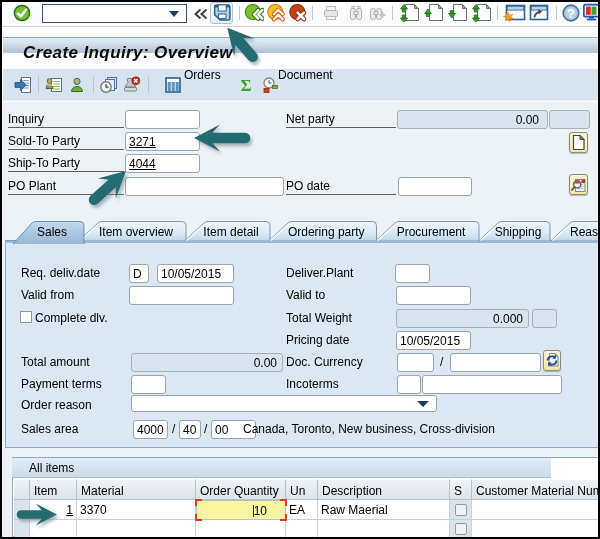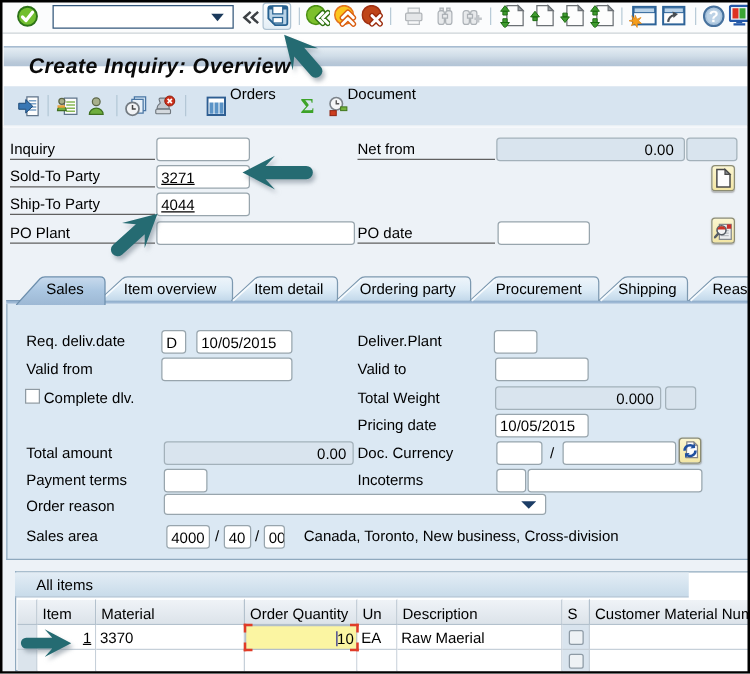--- a/index.html
+++ b/index.html
@@ -203,21 +203,21 @@
 <div class="fld" style="left:125px;top:110px;width:75px;"></div>
 <div class="lbl" style="left:8px;top:134px">Sold-To Party</div>
 <div class="lul" style="left:8px;top:149px;width:116px"></div>
 <div class="fld" style="left:125px;top:132px;width:75px;"><u>3271</u></div>
 <div class="lbl" style="left:8px;top:156px">Ship-To Party</div>
 <div class="lul" style="left:8px;top:171px;width:116px"></div>
 <div class="fld" style="left:125px;top:154px;width:75px;"><u>4044</u></div>
 <div class="lbl" style="left:8px;top:179px">PO Plant</div>
 <div class="lul" style="left:8px;top:194px;width:116px"></div>
 <div class="fld" style="left:125px;top:177px;width:159px;"></div>
-<div class="lbl" style="left:286px;top:112px">Net from</div>
+<div class="lbl" style="left:286px;top:112px">Net party</div>
 <div class="lul" style="left:286px;top:127px;width:110px"></div>
 <div class="fld ro rt" style="left:397px;top:110px;width:151px;padding-right:8px">0.00</div>
 <div class="fld ro" style="left:549px;top:110px;width:41px;"></div>
 <div class="lbl" style="left:286px;top:179px">PO date</div>
 <div class="lul" style="left:286px;top:194px;width:110px"></div>
 <div class="fld" style="left:398px;top:177px;width:74px;"></div>
 <div class="ybtn" style="left:569px;top:132px"></div>
 <svg class="ic" style="left:571px;top:134px;z-index:3" width="15" height="17">
     <path d="M2.5 1.5 h6.5 l4 4 v10 h-10.5 z" fill="#fdfdfd" stroke="#4a4a4a" stroke-width="1.2"></path>
     <path d="M9 1.5 l4 4 h-4 z" fill="#8a8f94" stroke="#4a4a4a"></path>
@@ -304,38 +304,38 @@
 <div class="lbl" style="left:21px;top:398px">Order reason</div>
 <div class="fld" style="left:131px;top:395px;width:306px;height:17px"></div>
 <svg class="ic" style="left:416px;top:400px;z-index:3" width="14" height="8">
     <path d="M1 1 h12 l-6 6 z" fill="#1c3d66"></path>
   </svg>
 <div class="lbl" style="left:21px;top:422px">Sales area</div>
 <div class="fld" style="left:133px;top:420px;width:35px;">4000</div>
 <div class="lbl" style="left:172px;top:422px">/</div>
 <div class="fld" style="left:179px;top:420px;width:22px;">40</div>
 <div class="lbl" style="left:204px;top:422px">/</div>
-<div class="fld" style="left:211px;top:420px;width:17px;">00</div>
+<div class="fld" style="left:211px;top:420px;width:45px;">00</div>
 <div class="lbl" style="left:243px;top:422px">Canada, Toronto, New business, Cross-division</div>
 <div id="allitems"></div>
 <div id="aibar">
     <span>All items</span>
   </div>
 <div class="th" style="left:14px;top:479px;width:16px"></div>
 <div class="th" style="left:30px;top:479px;width:47px">Item</div>
 <div class="th" style="left:77px;top:479px;width:119px">Material</div>
 <div class="th" style="left:196px;top:479px;width:90px">Order Quantity</div>
 <div class="th" style="left:286px;top:479px;width:32px">Un</div>
 <div class="th" style="left:318px;top:479px;width:132px">Description</div>
 <div class="th" style="left:450px;top:479px;width:22px">S</div>
 <div class="th" style="left:472px;top:479px;width:128px">Customer Material Number</div>
 <div class="td selc" style="left:14px;top:500px;width:16px"></div>
 <div class="td rt" style="left:30px;top:500px;width:47px"><u>1</u></div>
 <div class="td" style="left:77px;top:500px;width:119px">3370</div>
-<div class="td rt" style="left:196px;top:500px;width:90px;background:#fbf5a2;border:1px solid #b3bfc9;padding-top:3px;padding-right:2px"><span style="display:inline-block;width:1px;height:12px;background:#2b2b8f;vertical-align:-2px;margin-right:0px"></span>10</div>
+<div class="td rt" style="left:196px;top:500px;width:90px;background:#fbf5a2;border:1px solid #b3bfc9;padding-top:3px;padding-right:18px"><span style="display:inline-block;width:1px;height:12px;background:#2b2b8f;vertical-align:-2px;margin-right:0px"></span>10</div>
 <div style="position:absolute;left:195px;top:499px;width:7px;height:7px;border-top:2px solid #e03c28;border-left:2px solid #e03c28;z-index:3"></div>
 <div style="position:absolute;left:280px;top:499px;width:7px;height:7px;border-top:2px solid #e03c28;border-right:2px solid #e03c28;z-index:3"></div>
 <div style="position:absolute;left:195px;top:514px;width:7px;height:7px;border-bottom:2px solid #e03c28;border-left:2px solid #e03c28;z-index:3"></div>
 <div style="position:absolute;left:280px;top:514px;width:7px;height:7px;border-bottom:2px solid #e03c28;border-right:2px solid #e03c28;z-index:3"></div>
 <div class="td" style="left:286px;top:500px;width:32px">EA</div>
 <div class="td" style="left:318px;top:500px;width:132px">Raw Maerial</div>
 <div class="td" style="left:450px;top:500px;width:22px;background:#d9e4ee"></div>
 <div class="cb cb3" style="left:455px;top:504px"></div>
 <div class="td" style="left:472px;top:500px;width:128px"></div>
 <div class="td selc" style="left:14px;top:520px;width:16px;height:17px;border-bottom:none"></div>

